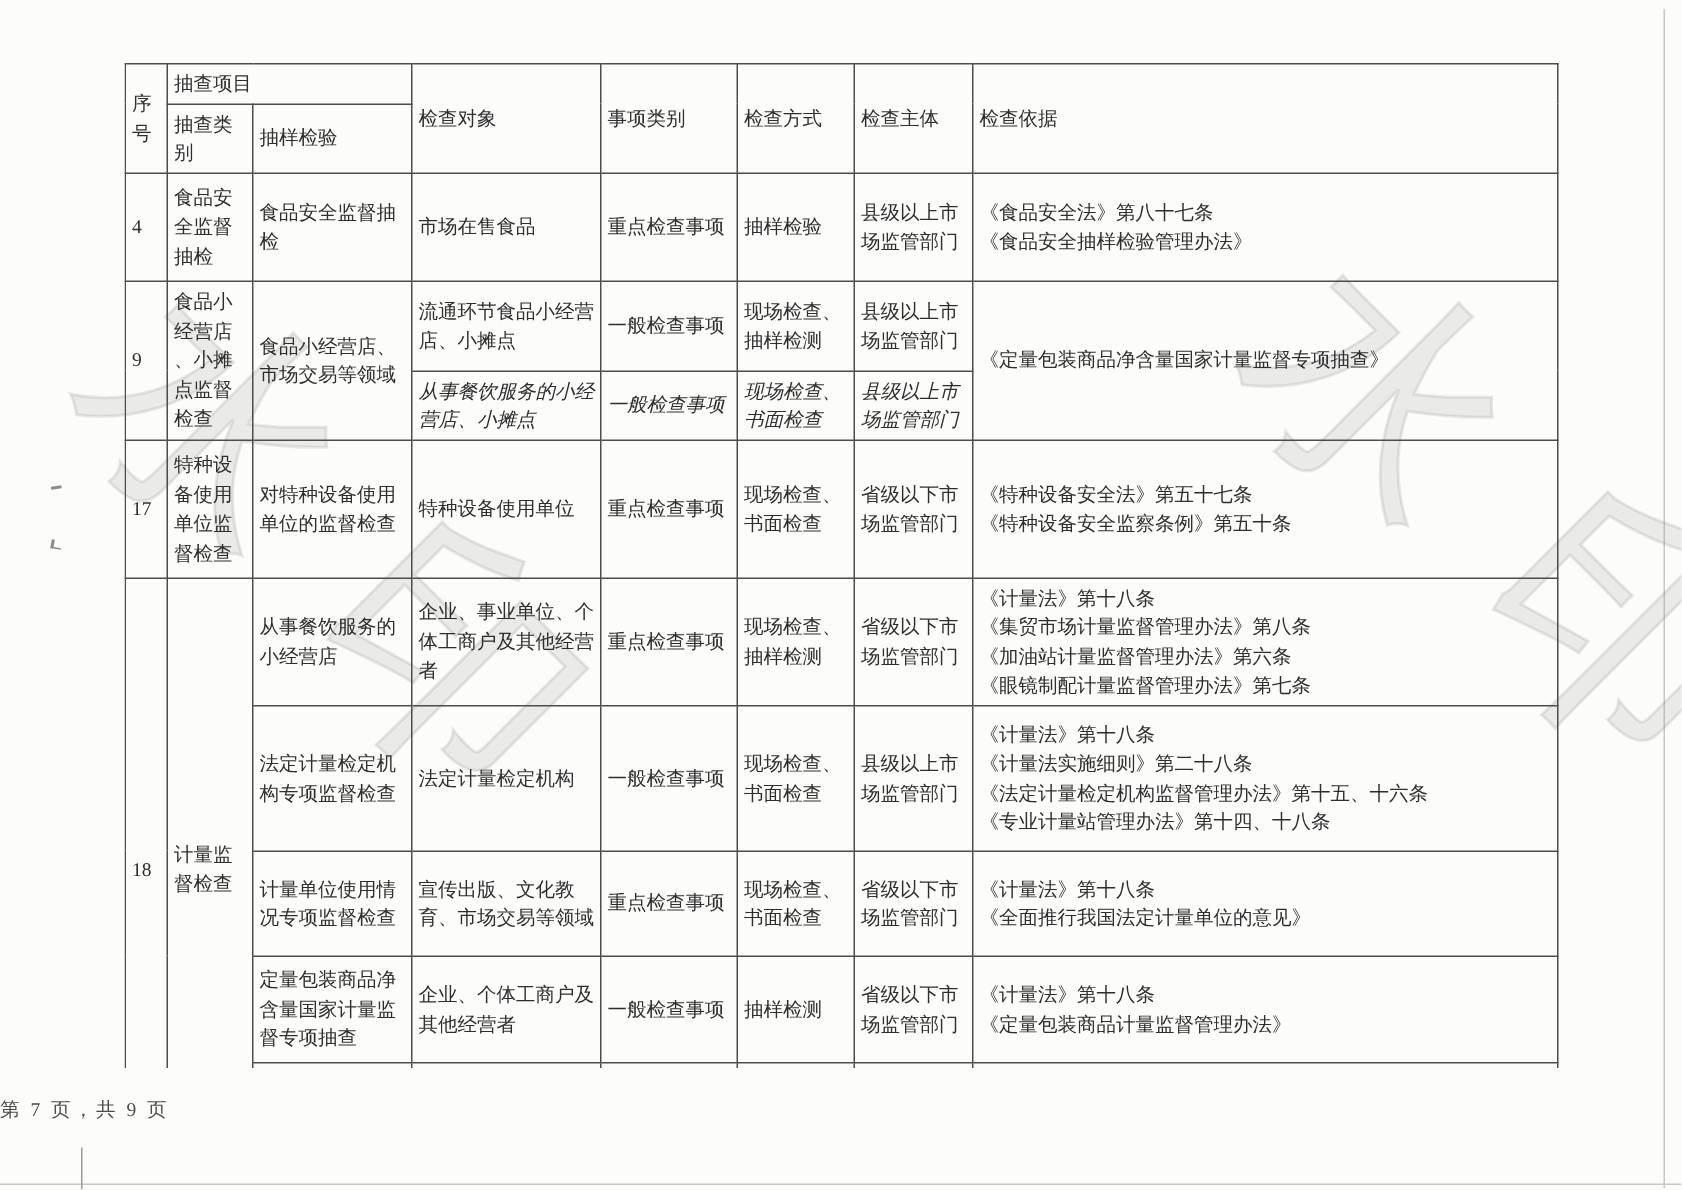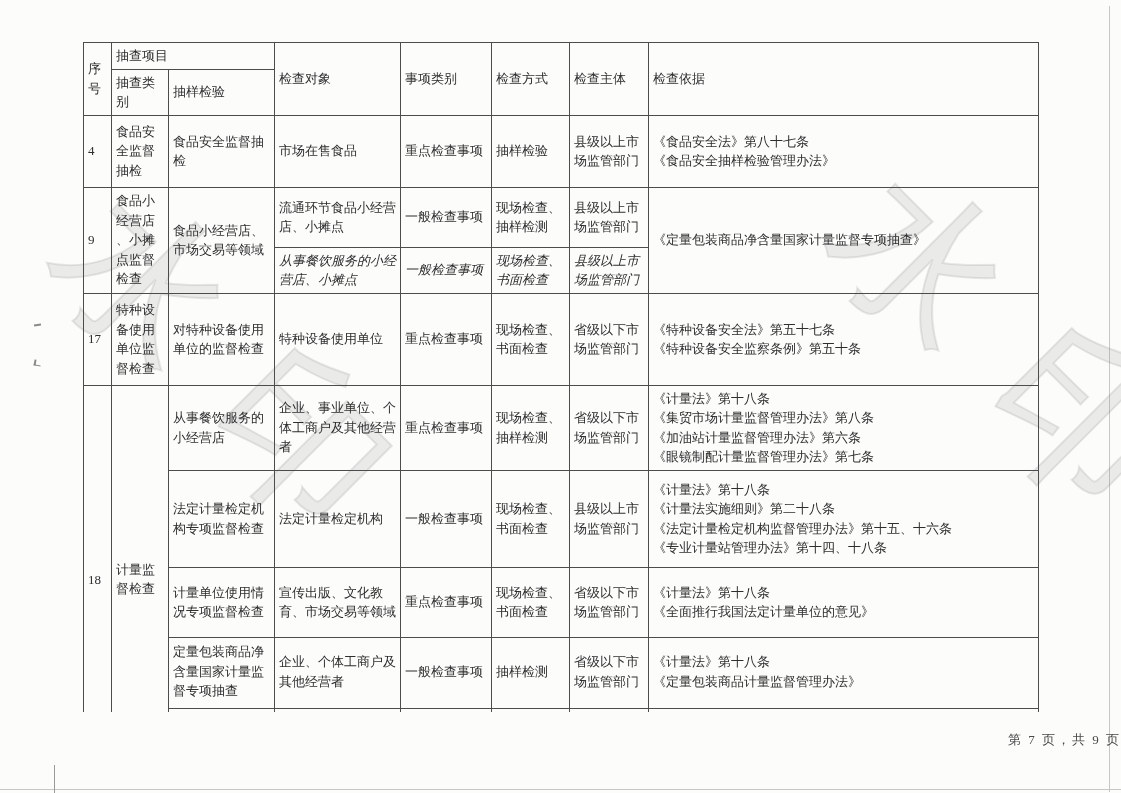--- a/index.html
+++ b/index.html
@@ -46,27 +46,27 @@
     overflow:hidden;
   }
   td.c-center{text-align:center;}
   td.c-cat{text-align:center;padding:3px 6px;line-break:anywhere;}
   td.c-basis{padding:3px 8px;}
   tr.h-hdr1{height:20px;} tr.h-hdr2{height:17px;}
   tr.h-r15{height:72px;}
   tr.h-r16a{height:60px;} tr.h-r16b{height:43px;font-style:italic;}
   tr.h-r17{height:92px;}
   tr.h-r18a{height:83px;} tr.h-r18b{height:97px;}
-  tr.h-r18c{height:70px;} tr.h-r18d{height:71px;font-family:Liberation Mono, monospace;}
+  tr.h-r18c{height:70px;} tr.h-r18d{height:71px;}
   tr.h-r18e{height:58px;}
   tr.v-top td{vertical-align:top;}
   
   .footer{
     position:absolute;left:0;top:731px;width:1121px;
-    text-align:right;font-size:13px;letter-spacing:2px;color:#4a4a4a;
+    text-align:left;font-size:13px;letter-spacing:2px;color:#4a4a4a;
     z-index:1;
   }
 </style>
 </head>
 <body>
 
 <div class="edge-right"></div>
 <div class="edge-bottom"></div>
 <div class="tick-bl"></div>
 <div class="mark1"></div>

